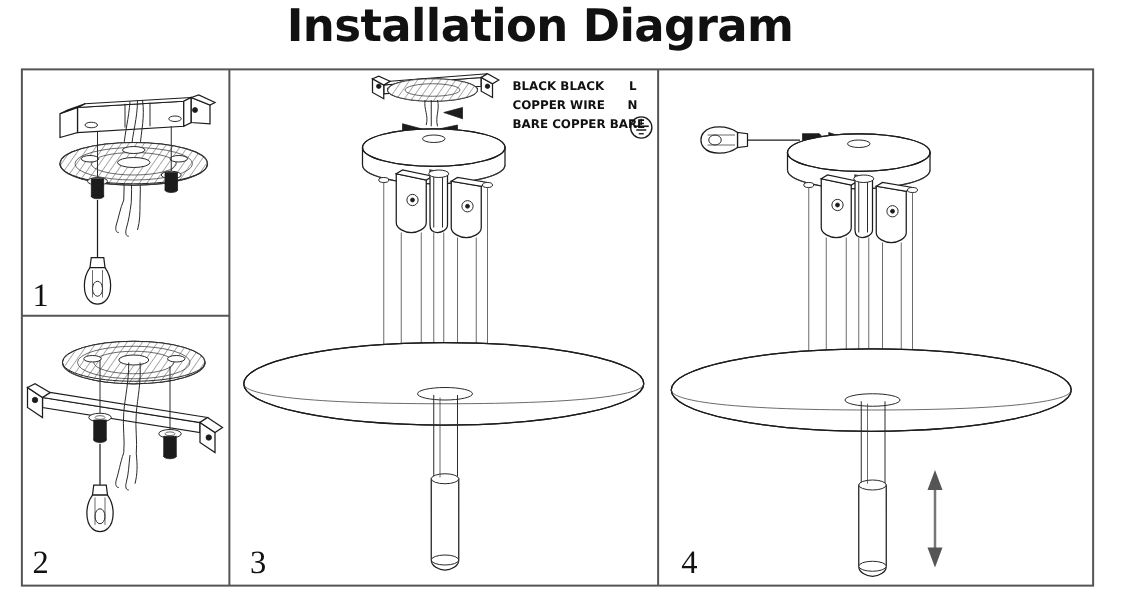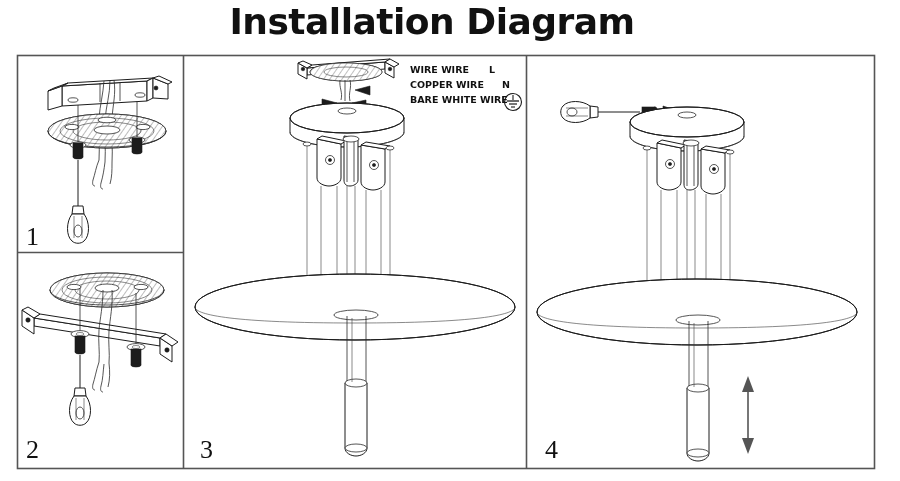--- a/index.html
+++ b/index.html
@@ -376,27 +376,27 @@
     <g>
       <circle cx="513" cy="102" r="8.5" fill="#fff" stroke="#1c1c1c" stroke-width="1.1"></circle>
       <line x1="513" y1="95" x2="513" y2="100" stroke="#1c1c1c" stroke-width="1.1"></line>
       <line x1="507" y1="101" x2="519" y2="101" stroke="#1c1c1c" stroke-width="1.3"></line>
       <line x1="509" y1="104" x2="517" y2="104" stroke="#1c1c1c" stroke-width="1.2"></line>
       <line x1="511" y1="107" x2="515" y2="107" stroke="#1c1c1c" stroke-width="1.1"></line>
     </g>
   </svg>
 
   <div class="legend" id="lg-row1">
-    <span class="lg-lbl">WIRE WIRE</span><span class="lg-code">L</span>
+    <span class="lg-lbl">BLACK BLACK</span><span class="lg-code">L</span>
   </div>
   <div class="legend" id="lg-row2">
     <span class="lg-lbl">COPPER WIRE</span><span class="lg-code">N</span>
   </div>
   <div class="legend" id="lg-row3">
-    <span class="lg-lbl">BARE WHITE WIRE</span>
+    <span class="lg-lbl">BARE COPPER BARE</span>
   </div>
 
   <div class="panel-num" id="num1">1</div>
   <div class="panel-num" id="num2">2</div>
   <div class="panel-num" id="num3">3</div>
   <div class="panel-num" id="num4">4</div>
 
 </div>
 
 </body></html>

